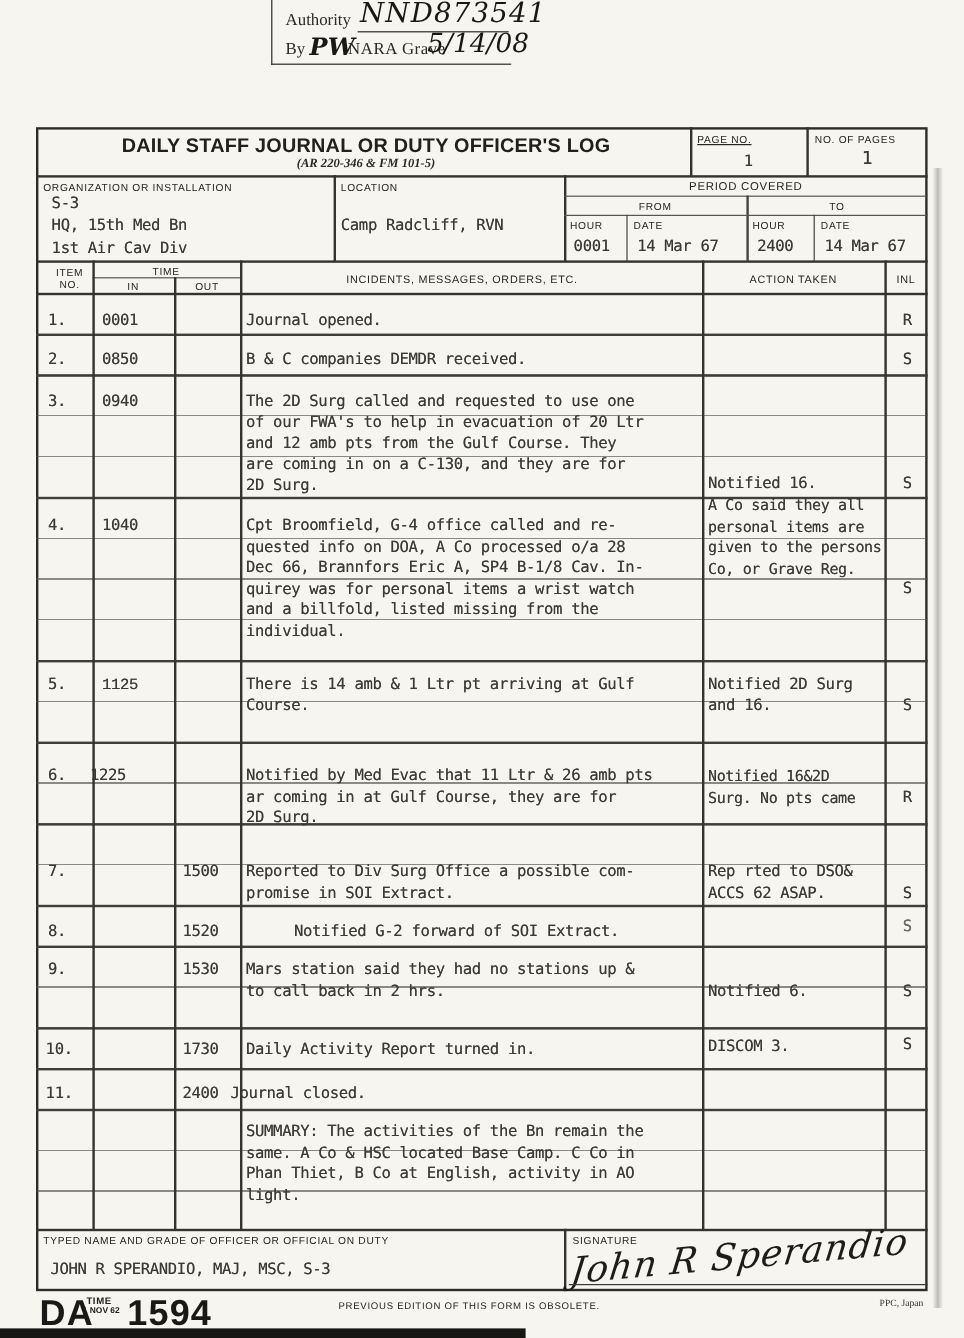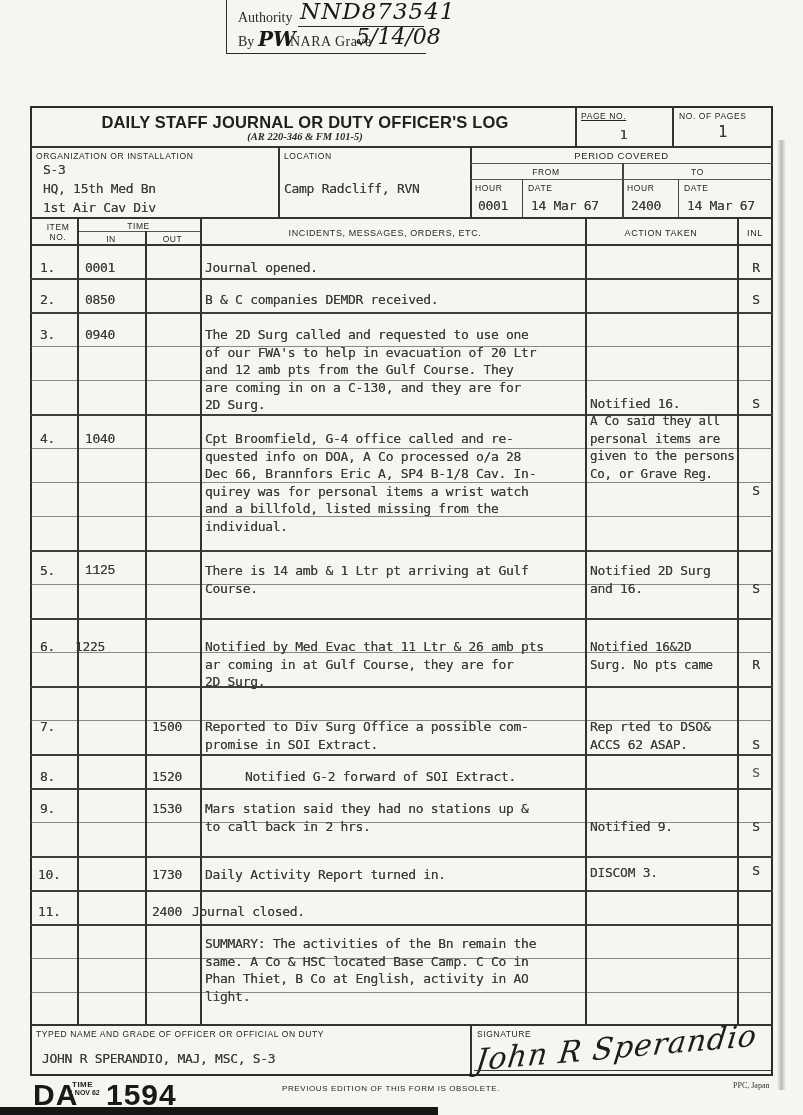--- a/index.html
+++ b/index.html
@@ -203,21 +203,21 @@
 
 <div class="abs typed" style="left:40px;top:768px;">8.</div>
 <div class="abs typed" style="left:152px;top:768px;">1520</div>
 <div class="abs typed" style="left:205px;top:768px;width:378px;margin-left:40px;">Notified G-2 forward of SOI Extract.</div>
 <div class="abs typed" style="left:742px;top:764px;width:28px;text-align:center;color:#6a6a64;">S</div>
 
 <div class="abs typed" style="left:40px;top:800px;">9.</div>
 <div class="abs typed" style="left:152px;top:800px;">1530</div>
 <div class="abs typed" style="left:205px;top:800px;width:378px;">Mars station said they had no stations up &amp;
 to call back in 2 hrs.</div>
-<div class="abs typed" style="left:590px;top:818px;width:145px;">Notified 9.</div>
+<div class="abs typed" style="left:590px;top:818px;width:145px;">Notified 6.</div>
 <div class="abs typed" style="left:742px;top:818px;width:28px;text-align:center;">S</div>
 
 <div class="abs typed" style="left:38px;top:866px;">10.</div>
 <div class="abs typed" style="left:152px;top:866px;">1730</div>
 <div class="abs typed" style="left:205px;top:866px;width:378px;">Daily Activity Report turned in.</div>
 <div class="abs typed" style="left:590px;top:864px;width:145px;">DISCOM 3.</div>
 <div class="abs typed" style="left:742px;top:862px;width:28px;text-align:center;">S</div>
 
 <div class="abs typed" style="left:38px;top:903px;">11.</div>
 <div class="abs typed" style="left:152px;top:903px;">2400</div>

